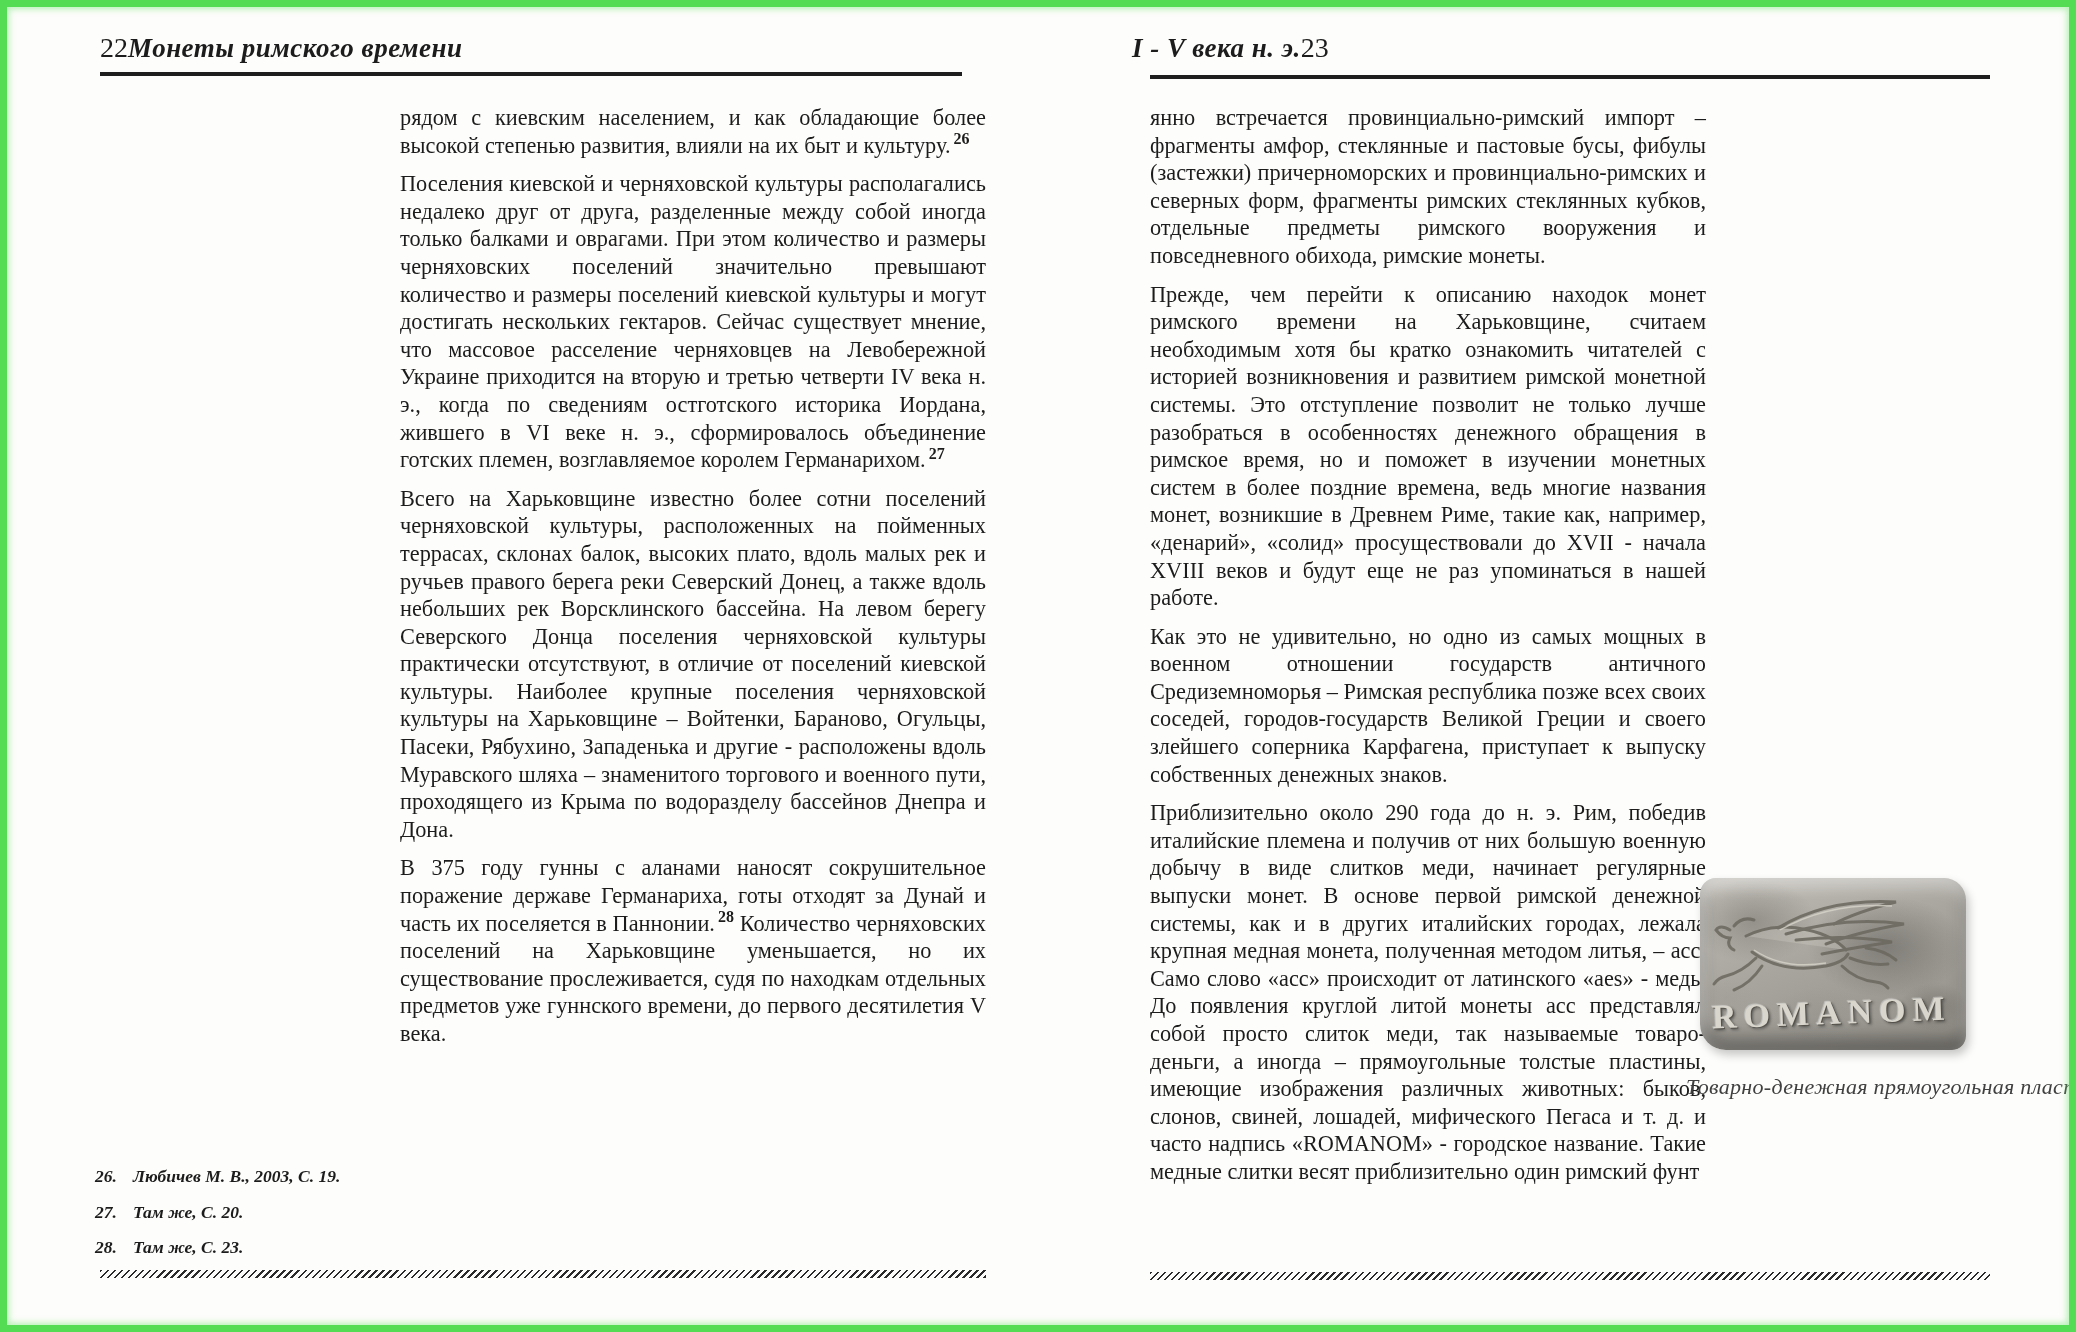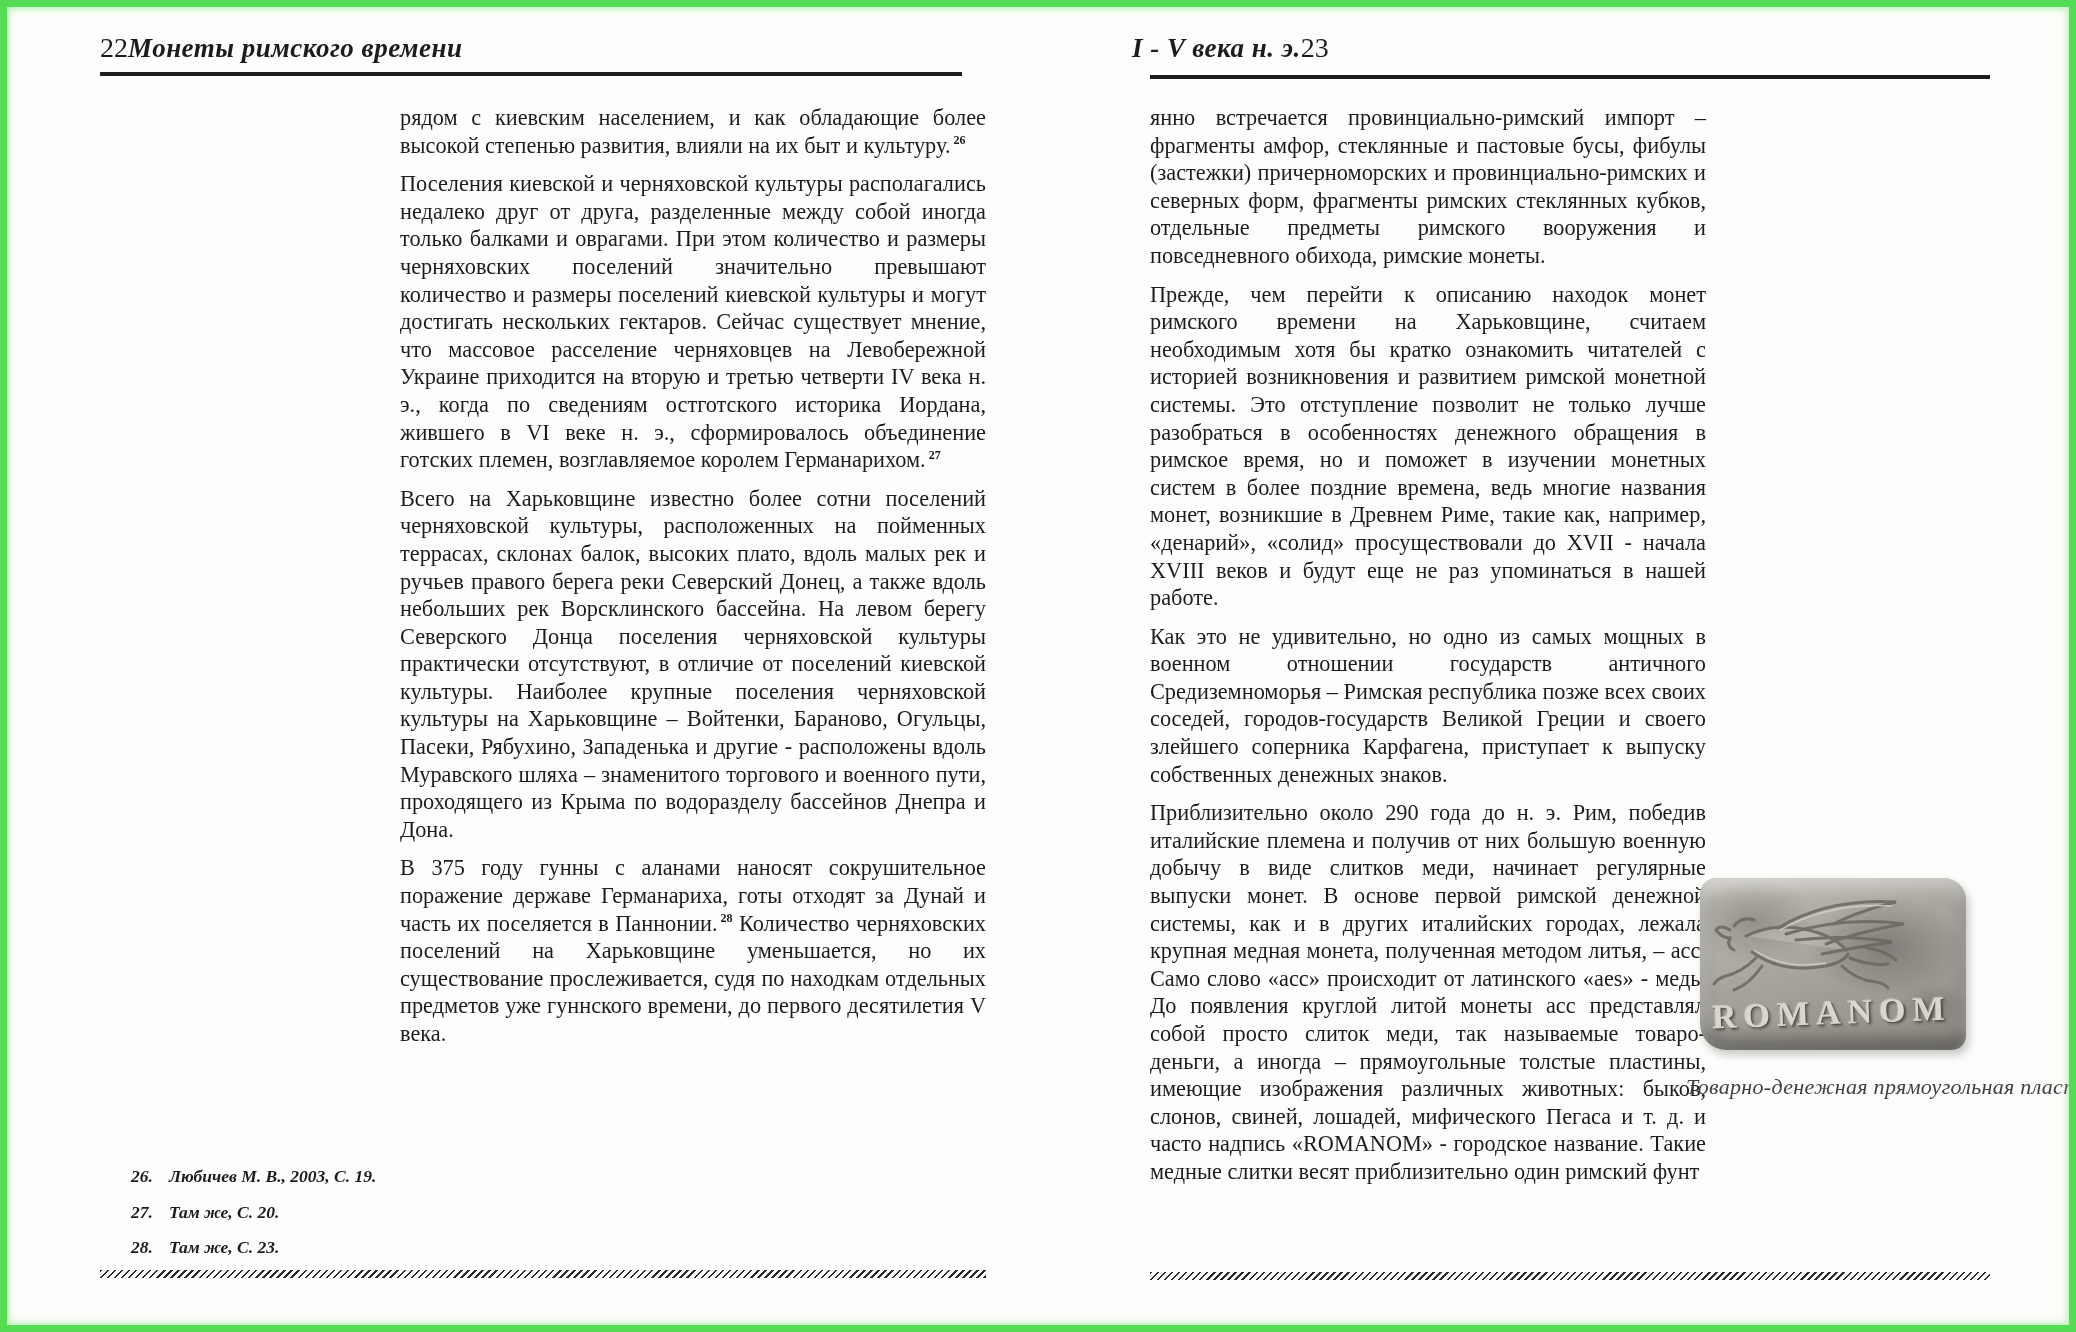--- a/index.html
+++ b/index.html
@@ -23,24 +23,24 @@
   .runhead .title{font-weight:bold;font-style:italic;letter-spacing:.5px;}
   .headrule{position:absolute;height:4px;background:#1e1e1e;}
   
   .column{
     position:absolute;text-align:justify;
     font-size:22.3px;line-height:27.6px;
   }
   .column p{margin:0 0 11px 0;}
   .column p:last-child{margin-bottom:0;}
   .column sup{
-    font-size:12px;font-weight:600;vertical-align:super;line-height:0;margin-left:3px;
+    font-size:16px;font-weight:600;vertical-align:super;line-height:0;margin-left:3px;
   }
   
-  .footnotes{position:absolute;font-size:17.5px;font-weight:bold;font-style:italic;margin-left:36px;}
+  .footnotes{position:absolute;font-size:17.5px;font-weight:bold;font-style:italic;}
   .footnotes .fn{display:flex;margin-bottom:14.5px;}
   .footnotes .fn-num{width:38px;flex:0 0 38px;}
   
   .hatch{
     position:absolute;height:8px;
     background:repeating-linear-gradient(135deg,#2b2b2b 0,#2b2b2b 1.7px,transparent 1.7px,transparent 5px);
   }
   
   .figure{position:absolute;}
   .plate{

